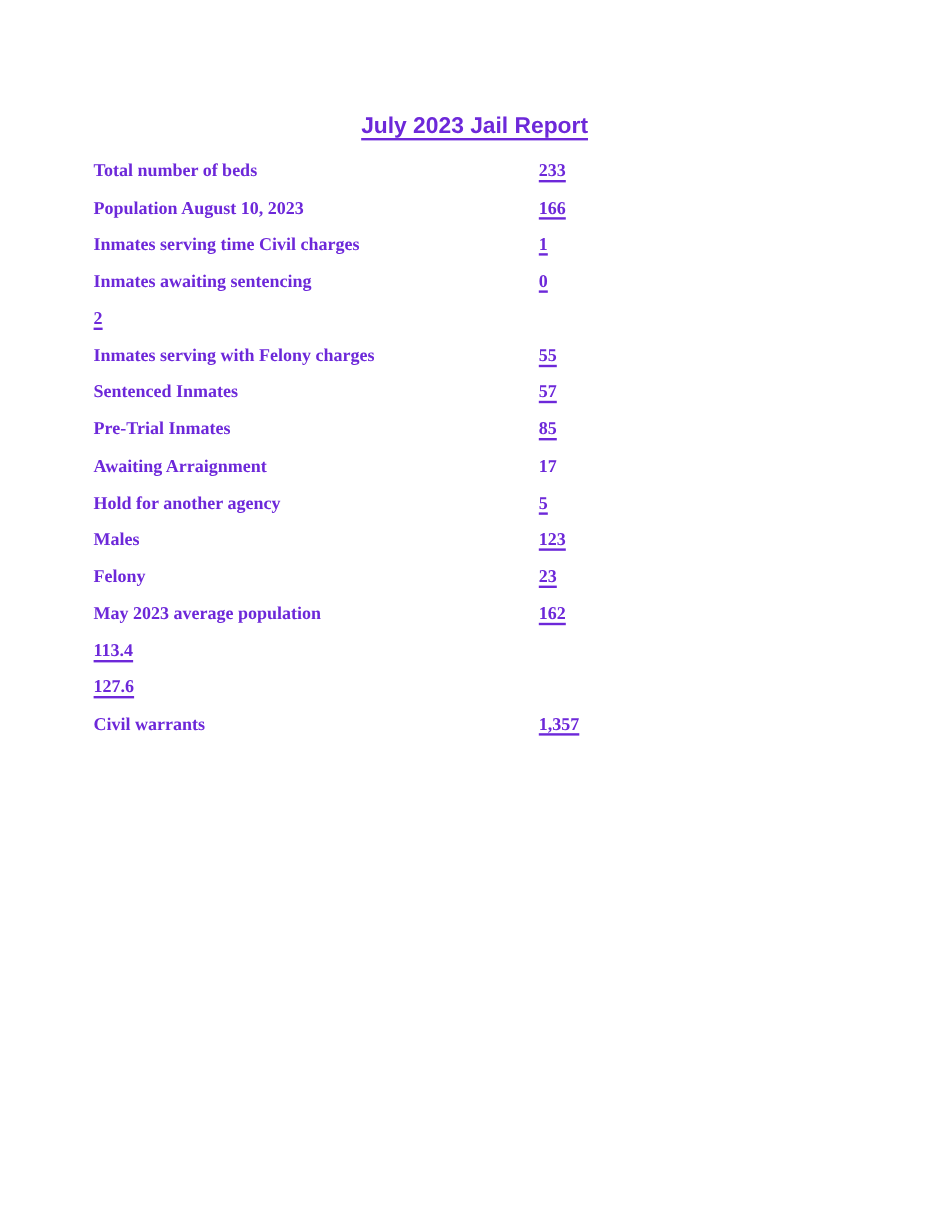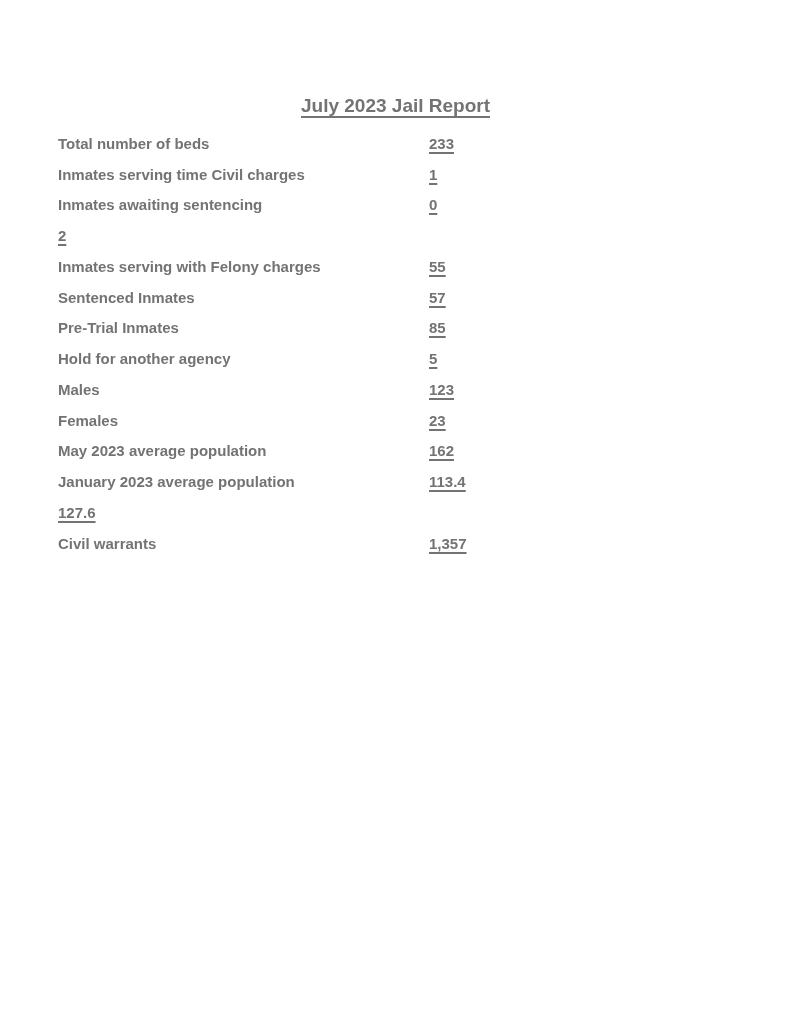--- a/index.html
+++ b/index.html
@@ -6,36 +6,37 @@
     margin: 0;
     padding: 0;
     background: #ffffff;
   }
   .page {
     position: relative;
     width: 791px;
     height: 1023px;
     background: #ffffff;
     font-family: "Liberation Sans", "DejaVu Sans", sans-serif;
-    color: #737373;
+    color: #6d28d9;
     overflow: hidden;
   }
   .title {
     margin: 92px 0 0 0;
     text-align: center;
     font-size: 19px;
     line-height: 28px;
     font-weight: 700;
     text-decoration: underline;
     text-decoration-thickness: 2px;
     text-underline-offset: 4px;
   }
   .rows {
     margin-top: 8px;
-    padding-left: 58px;
+    padding-left: 78px;
+    font-family: Liberation Serif, serif;
   }
   .row {
     height: 30.75px;
     display: flex;
     align-items: center;
     font-size: 15px;
     font-weight: 700;
   }
   .row .label {
     flex: 0 0 371px;
@@ -54,20 +55,24 @@
 <body>
 
 <div class="page">
   <h1 class="title">July 2023 Jail Report</h1>
   <div class="rows" id="rows">
   <div class="row">
     <span class="label">Total number of beds</span>
     <span class="value underlined">233</span>
   </div>
 
+  <div class="row">
+    <span class="label">Population August 10, 2023</span>
+    <span class="value underlined">166</span>
+  </div>
 
   <div class="row">
     <span class="label">Inmates serving time Civil charges</span>
     <span class="value underlined">1</span>
   </div>
 
   <div class="row">
     <span class="label">Inmates awaiting sentencing</span>
     <span class="value underlined">0</span>
   </div>
@@ -84,43 +89,46 @@
   <div class="row">
     <span class="label">Sentenced Inmates</span>
     <span class="value underlined">57</span>
   </div>
 
   <div class="row">
     <span class="label">Pre-Trial Inmates</span>
     <span class="value underlined">85</span>
   </div>
 
+  <div class="row">
+    <span class="label">Awaiting Arraignment</span>
+    <span class="value">17</span>
+  </div>
 
   <div class="row">
     <span class="label">Hold for another agency</span>
     <span class="value underlined">5</span>
   </div>
 
   <div class="row">
     <span class="label">Males</span>
     <span class="value underlined">123</span>
   </div>
 
   <div class="row">
-    <span class="label">Females</span>
+    <span class="label">Felony</span>
     <span class="value underlined">23</span>
   </div>
 
   <div class="row">
     <span class="label">May 2023 average population</span>
     <span class="value underlined">162</span>
   </div>
 
   <div class="row">
-    <span class="label">January 2023 average population</span>
     <span class="value underlined">113.4</span>
   </div>
 
   <div class="row">
     <span class="value underlined">127.6</span>
   </div>
 
   <div class="row">
     <span class="label">Civil warrants</span>
     <span class="value underlined">1,357</span>

